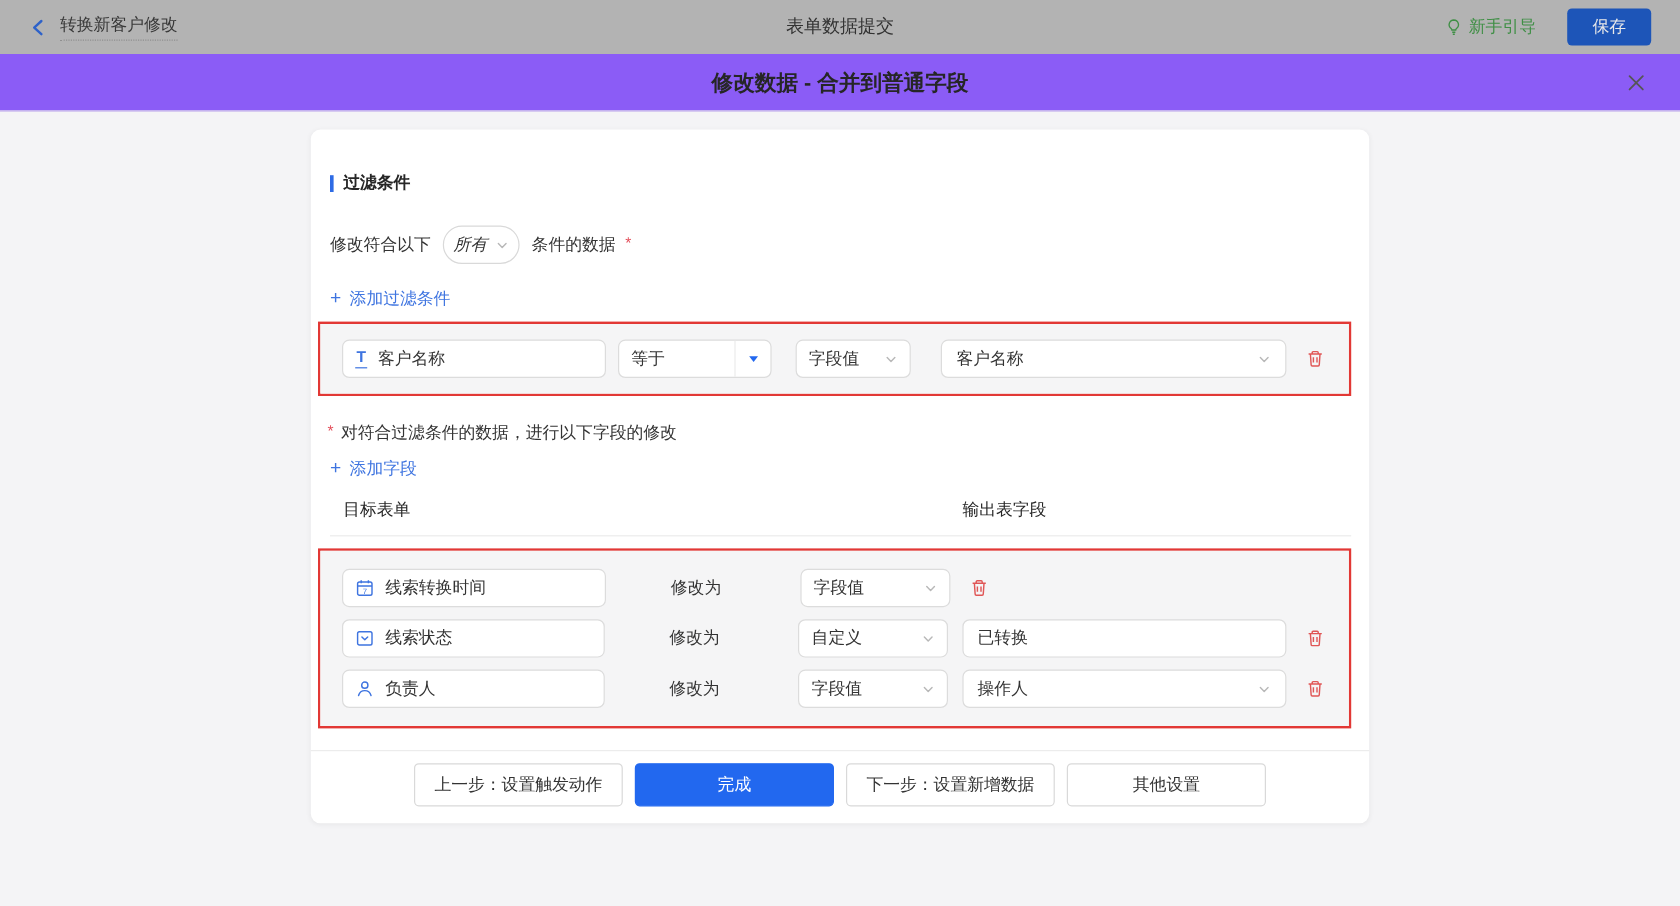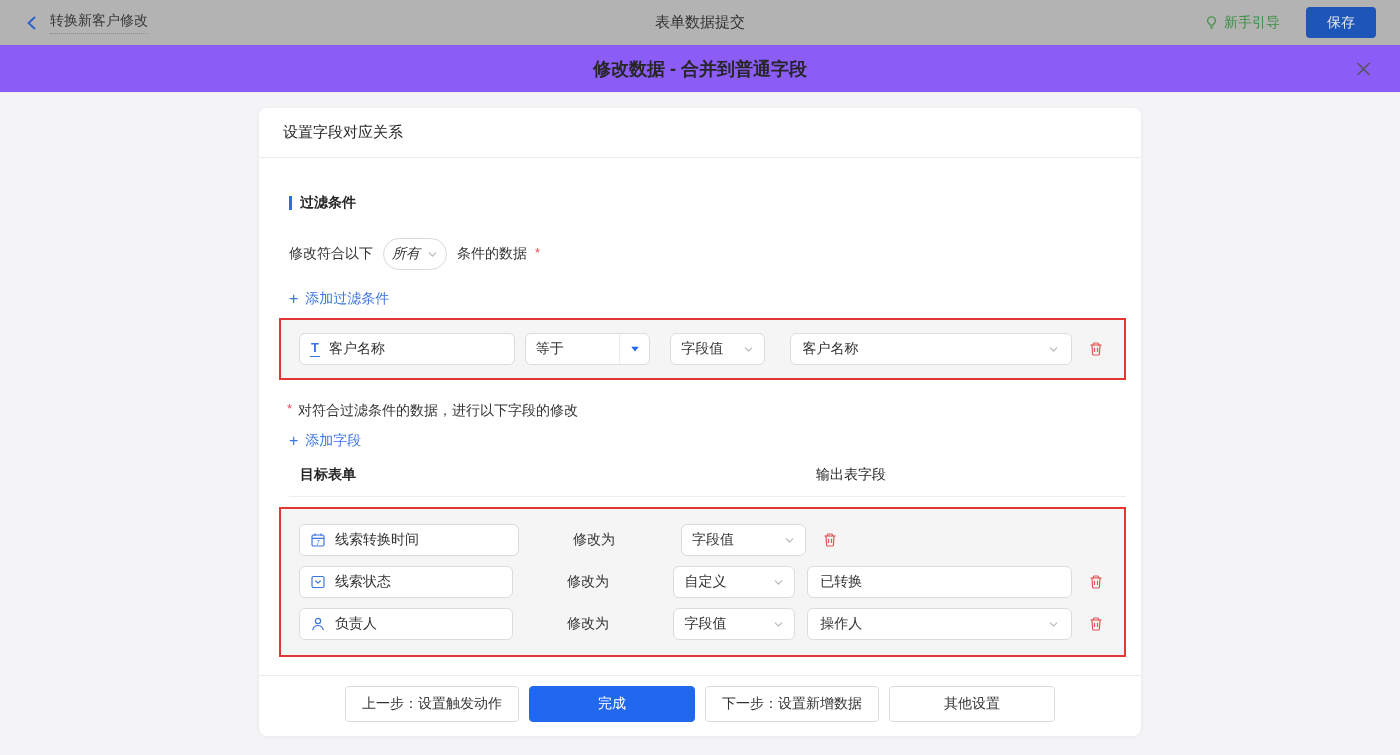--- a/index.html
+++ b/index.html
@@ -44,21 +44,21 @@
   
   .modal-body { height:662px; overflow:hidden; }
   .panel {
     width:882px; margin:15px auto 0; background:#fff; border-radius:8px;
     box-shadow:0 1px 4px rgba(0,0,0,0.05);
   }
   .panel-header {
     height:50px; display:flex; align-items:center; padding:0 24px;
     border-bottom:1px solid #ececec; font-size:15px; color:#262626;
   }
-  .panel-content { padding:0 15px 0 30px; }
+  .panel-content { padding:0 15px 0 16px; }
 
   .section-title {
     display:flex; align-items:center; gap:8px; font-weight:bold; font-size:14px;
     color:#262626;
   }
   .section-title .bar { width:3px; height:14px; background:#2e6be5; }
   .sec1-title { padding-top:36px; }
   .sec2-title { padding-top:24px; }
 
   .match-row { display:flex; align-items:center; margin-top:26px; gap:10px; }
@@ -100,21 +100,21 @@
   .out-select { width:288px; margin-left:25px; justify-content:space-between; padding:0 12px; cursor:pointer; }
   .trash-btn { margin-left:14px; background:none; border:none; cursor:pointer; line-height:0; padding:2px; }
 
   
   .desc-row { margin-top:22px; display:flex; gap:6px; align-items:baseline; color:#333; }
   .add-link2 { margin-top:12px; }
   .cols-row {
     display:flex; margin-top:16px; padding:0 0 12px 11px;
     border-bottom:1px solid #ececec; color:#262626;
   }
-  .col-target { width:516px;font-weight:bold; }
+  .col-target { width:516px; }
   .map-box { margin-top:10px; }
   .map-inner { display:flex; flex-direction:column; gap:10px; padding:15px 18px; }
   .m-row { display:flex; align-items:center; }
   .m-field { width:220px; padding:0 10px; gap:9px; }
   .m-modify { margin-left:54px; width:54px; color:#333; }
   .m-type { width:125px; margin-left:54px; justify-content:space-between; padding:0 10px; cursor:pointer; }
   .m-out { width:272px; margin-left:12px; justify-content:space-between; padding:0 12px; cursor:pointer; }
   .m-out.plain { justify-content:flex-start; cursor:text; }
 
   
@@ -165,21 +165,20 @@
   <button class="close-btn">
     <svg width="17" height="17" viewBox="0 0 16 16">
         <path d="M2.8 2.8l10.4 10.4M13.2 2.8L2.8 13.2" stroke="#555" stroke-width="1.4" stroke-linecap="round"></path>
       </svg>
   </button>
 </div>
 
 <div class="modal-body">
   <div class="panel">
 
-    <div class="panel-header">设置字段对应关系</div>
 
     <div class="panel-content">
 
       <div class="section-title sec1-title">
         <span class="bar"></span>
         <span>过滤条件</span>
       </div>
 
       <div class="match-row">
         <span>修改符合以下</span>

